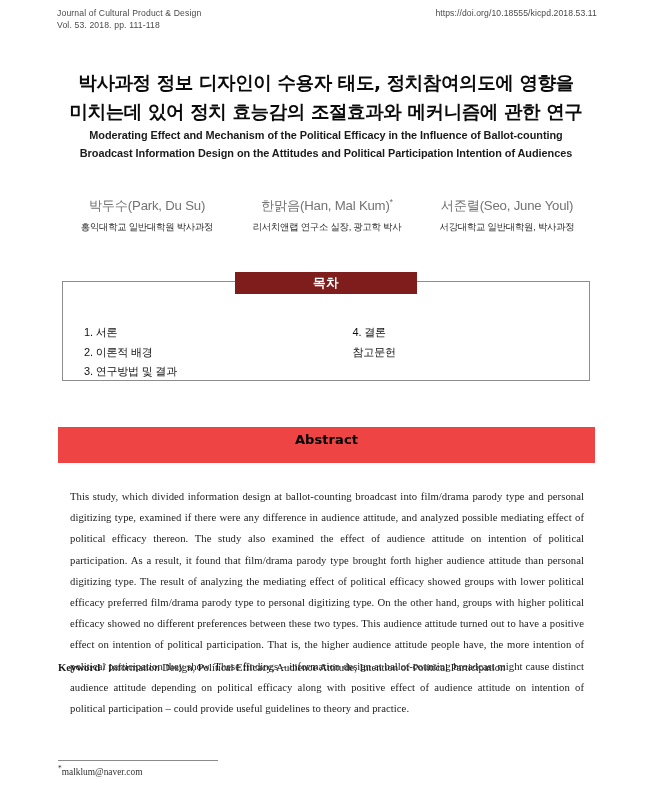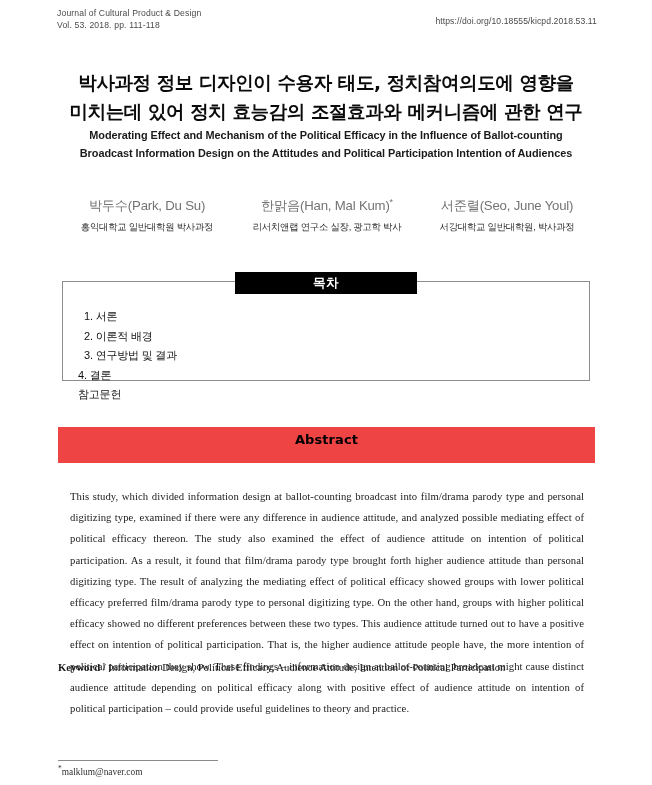--- a/index.html
+++ b/index.html
@@ -42,21 +42,20 @@
     color: #4a4a4a;
     letter-spacing: .15px;
   }
   .runhead-left div { white-space: nowrap; }
   .runhead-right {
     font-size: 8.6px;
     line-height: 12.4px;
     color: #4a4a4a;
     white-space: nowrap;
     letter-spacing: .1px;
-    margin-top: 8px;
   }
 
   
   .title-ko {
     position: absolute;
     left: 36px;
     top: 68px;
     width: 580px;
     text-align: center;
     font-family: "DejaVu Sans", "Liberation Sans", sans-serif;
@@ -134,36 +133,35 @@
     border: 1px solid #8d8d8d;
     background: #ffffff;
   }
   .toc-header {
     position: absolute;
     left: 50%;
     transform: translateX(-50%);
     top: -9px;
     width: 182px;
     height: 22px;
-    background: #000000;
+    background: #7f1d1d;
     color: #ffffff;
     font-family: "DejaVu Sans", "Liberation Sans", sans-serif;
     font-weight: bold;
     font-size: 12.6px;
     line-height: 22px;
     text-align: center;
     letter-spacing: 0.3px;
   }
   .toc-cols {
     position: absolute;
     left: 0;
-    top: 26px;
+    top: 42px;
     width: 100%;
     display: flex;
-    flex-direction: column;
   }
   .toc-col {
     box-sizing: border-box;
   }
   .toc-col.left { width: 52%; padding-left: 22px; }
   .toc-col.right { width: 48%; padding-left: 16px; }
   .toc-item {
     font-size: 11px;
     line-height: 19.5px;
     letter-spacing: -0.2px;

